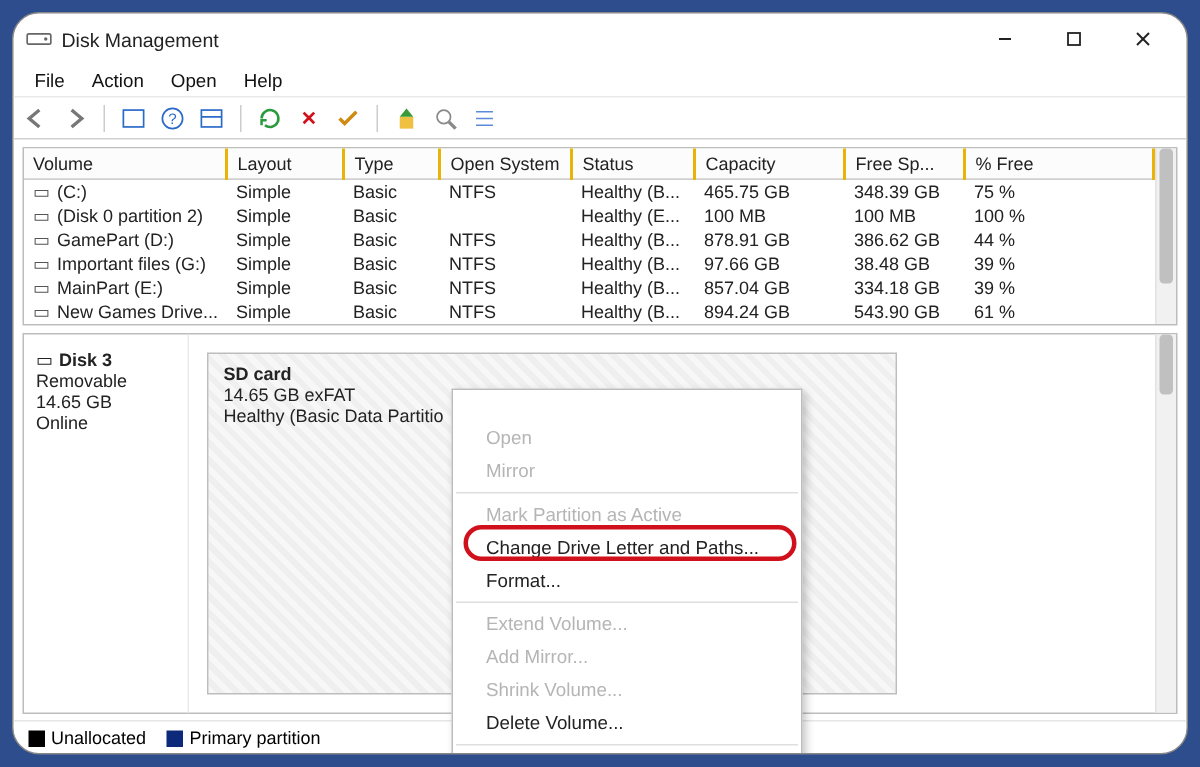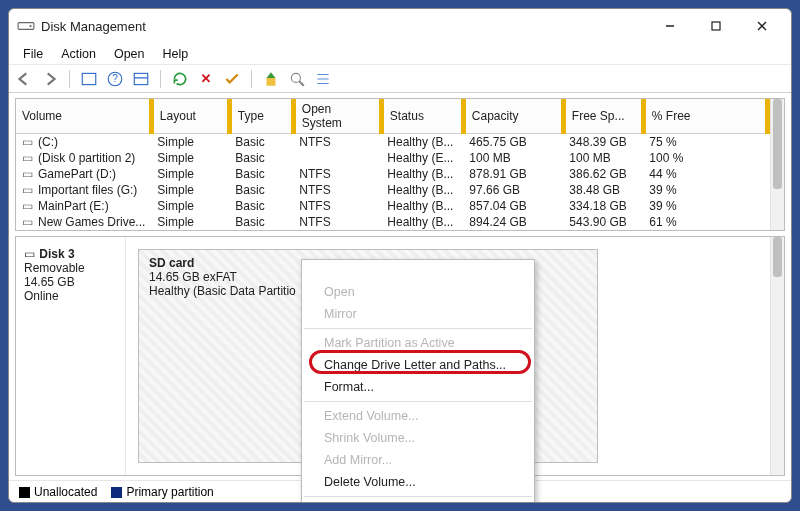--- a/index.html
+++ b/index.html
@@ -1,32 +1,32 @@
 <!DOCTYPE html>
 <html><head>
 <meta charset="utf-8">
 <style>
 * { box-sizing: border-box; margin: 0; padding: 0; font-family: "Segoe UI", Tahoma, sans-serif; }
 body { background: #2d4d8c; padding: 8px; }
-.window { width: 784px; height: 495px; background: #fff; border: 1px solid #888; border-radius: 6px; overflow: hidden; position: relative; display: flex; flex-direction: column; }
+.window { width: 784px; height: 495px; background: #fff; border: 1px solid #888; border-radius: 18px; overflow: hidden; position: relative; display: flex; flex-direction: column; }
 .titlebar { height: 34px; display: flex; align-items: center; padding: 0 6px 0 8px; }
 .titlebar .icon { width: 18px; height: 18px; display: inline-flex; align-items: center; justify-content: center; margin-right: 6px; color:#555; }
 .titlebar .title { font-size: 13px; color: #222; flex: 1; }
 .winbtns { display: flex; gap: 0; }
 .winbtn { width: 46px; height: 30px; display: flex; align-items: center; justify-content: center; font-size: 14px; color: #222; }
 .winbtn svg { width: 12px; height: 12px; }
 .menubar { height: 22px; display: flex; align-items: center; padding: 0 6px; gap: 2px; font-size: 12.5px; color: #111; border-bottom: 1px solid #e9e9e9;}
 .menubar span { padding: 2px 8px; }
 .toolbar { height: 28px; display: flex; align-items: center; padding: 0 6px; gap: 8px; border-bottom: 1px solid #d0d0d0; }
 .tb-divider { width: 1px; height: 18px; background: #ccc; margin: 0 2px; }
 .tb-ico { width: 18px; height: 18px; display: flex; align-items: center; justify-content: center; font-size: 13px; }
 .volpanel { border: 1px solid #bdbdbd; margin: 5px 6px; background:#fff; display:flex; }
 .voltable { flex:1; }
 .voltable table { width: 100%; border-collapse: collapse; font-size: 12px; color:#222; }
-.voltable th { text-align: left; font-weight: 400; padding: 3px 6px; border-right: 5px solid #eab308; border-bottom: 1px solid #cfcfcf; background:#fcfcfc; }
+.voltable th { text-align: left; font-weight: 400; padding: 3px 6px; border-right: 2px solid #eab308; border-bottom: 1px solid #cfcfcf; background:#fcfcfc; }
 .voltable td { padding: 1px 6px; white-space: nowrap; overflow:hidden; text-overflow:ellipsis; }
 .vscroll { width: 14px; background:#f1f1f1; border-left:1px solid #e2e2e2; position:relative;}
 .vscroll .thumb { position:absolute; top:0; left:2px; right:2px; height:90px; background:#c0c0c0; border-radius:3px;}
 .diskpanel { flex:1; margin: 0 6px 4px 6px; border:1px solid #bdbdbd; background:#fff; display:flex; position:relative;}
 .diskleft { width:110px; padding:10px 8px; font-size:12px; color:#222; border-right:1px solid #e9e9e9;}
 .diskleft .dname{font-weight:700;}
 .diskright { flex:1; padding:12px; display:flex; flex-direction:row;}
 .dheader { height:14px; background:#0d2a7a;}
 .dbody { flex:1; border:1px solid #bdbdbd; margin:0 160px 0 0; background:repeating-linear-gradient(45deg,#f7f7f7,#f7f7f7 4px,#efefef 4px,#efefef 8px); padding:6px 10px; font-size:12px; color:#222;}
 .dbody .pname{font-weight:700;}
@@ -271,22 +271,22 @@
 
   <div class="ctxmenu">
     <div class="mi disabled">Open</div>
     <div class="mi disabled">Mirror</div>
     <div class="sep"></div>
     <div class="mi disabled">Mark Partition as Active</div>
     <div class="mi">Change Drive Letter and Paths...</div>
     <div class="mi">Format...</div>
     <div class="sep"></div>
     <div class="mi disabled">Extend Volume...</div>
+    <div class="mi disabled">Add Mirror...</div>
     <div class="mi disabled">Shrink Volume...</div>
-    <div class="mi disabled">Add Mirror...</div>
     <div class="mi">Delete Volume...</div>
     <div class="sep"></div>
     <div class="mi">Properties</div>
   </div>
 
   <div class="highlight-oval"></div>
 
 </div>
 
 </body></html>

